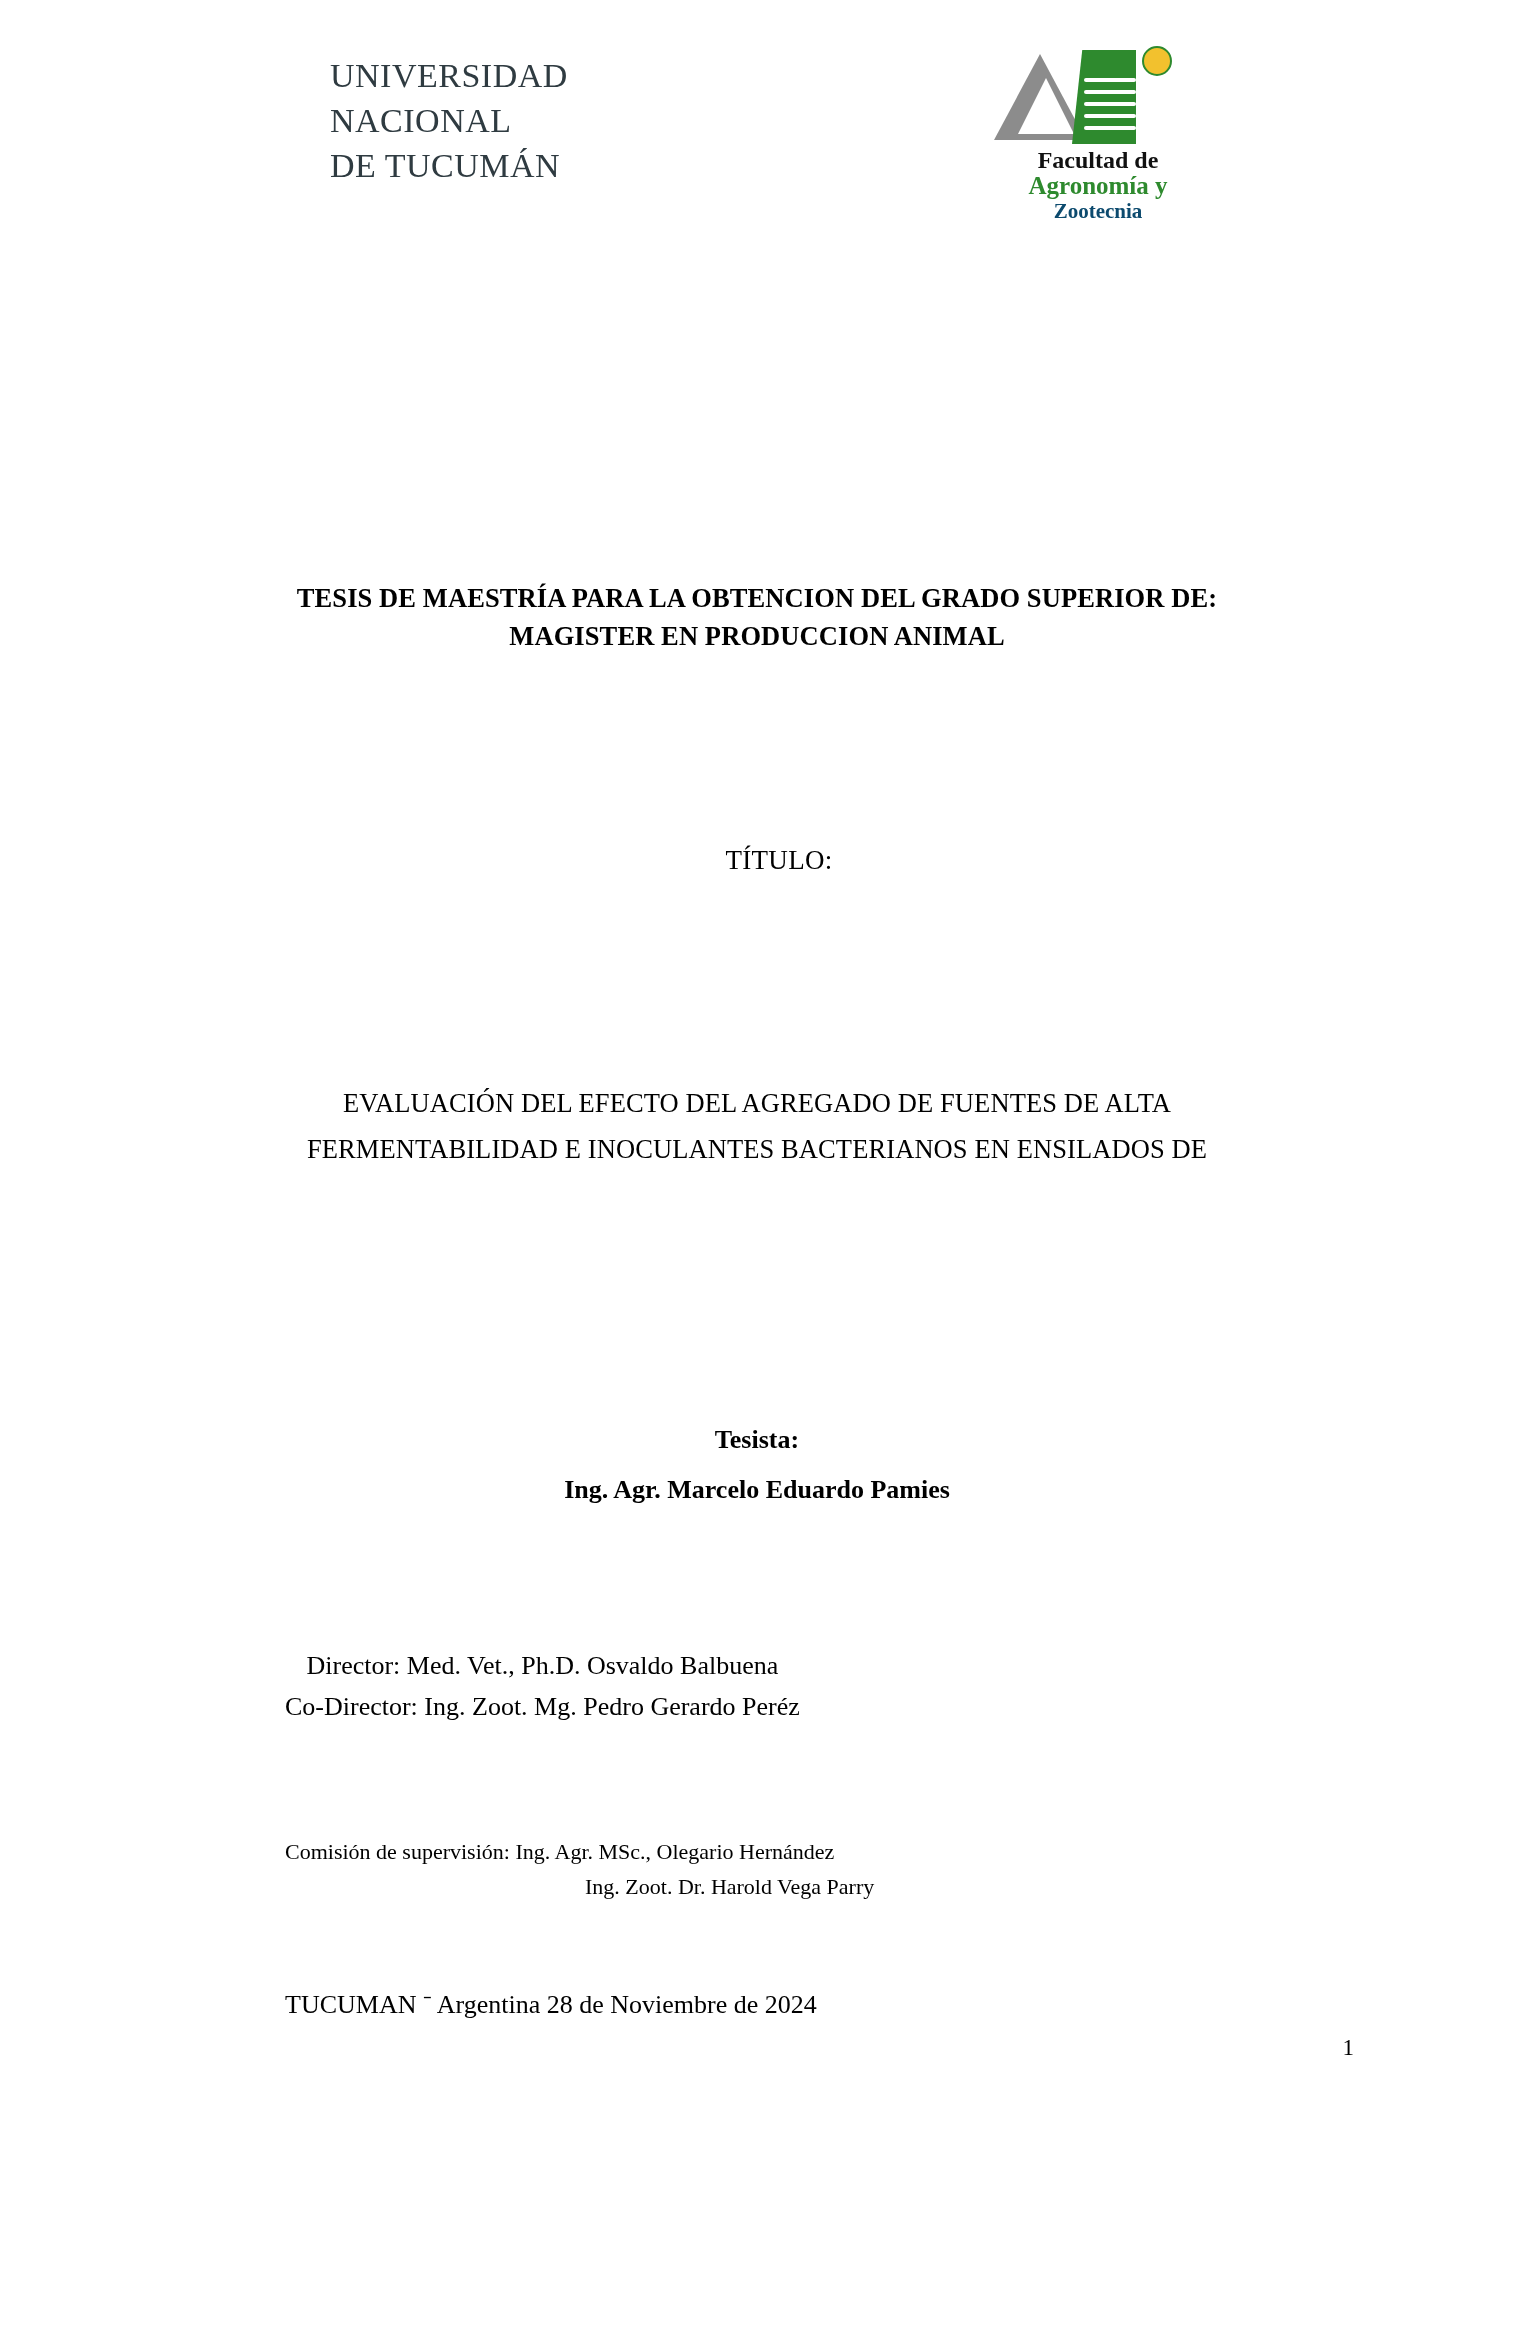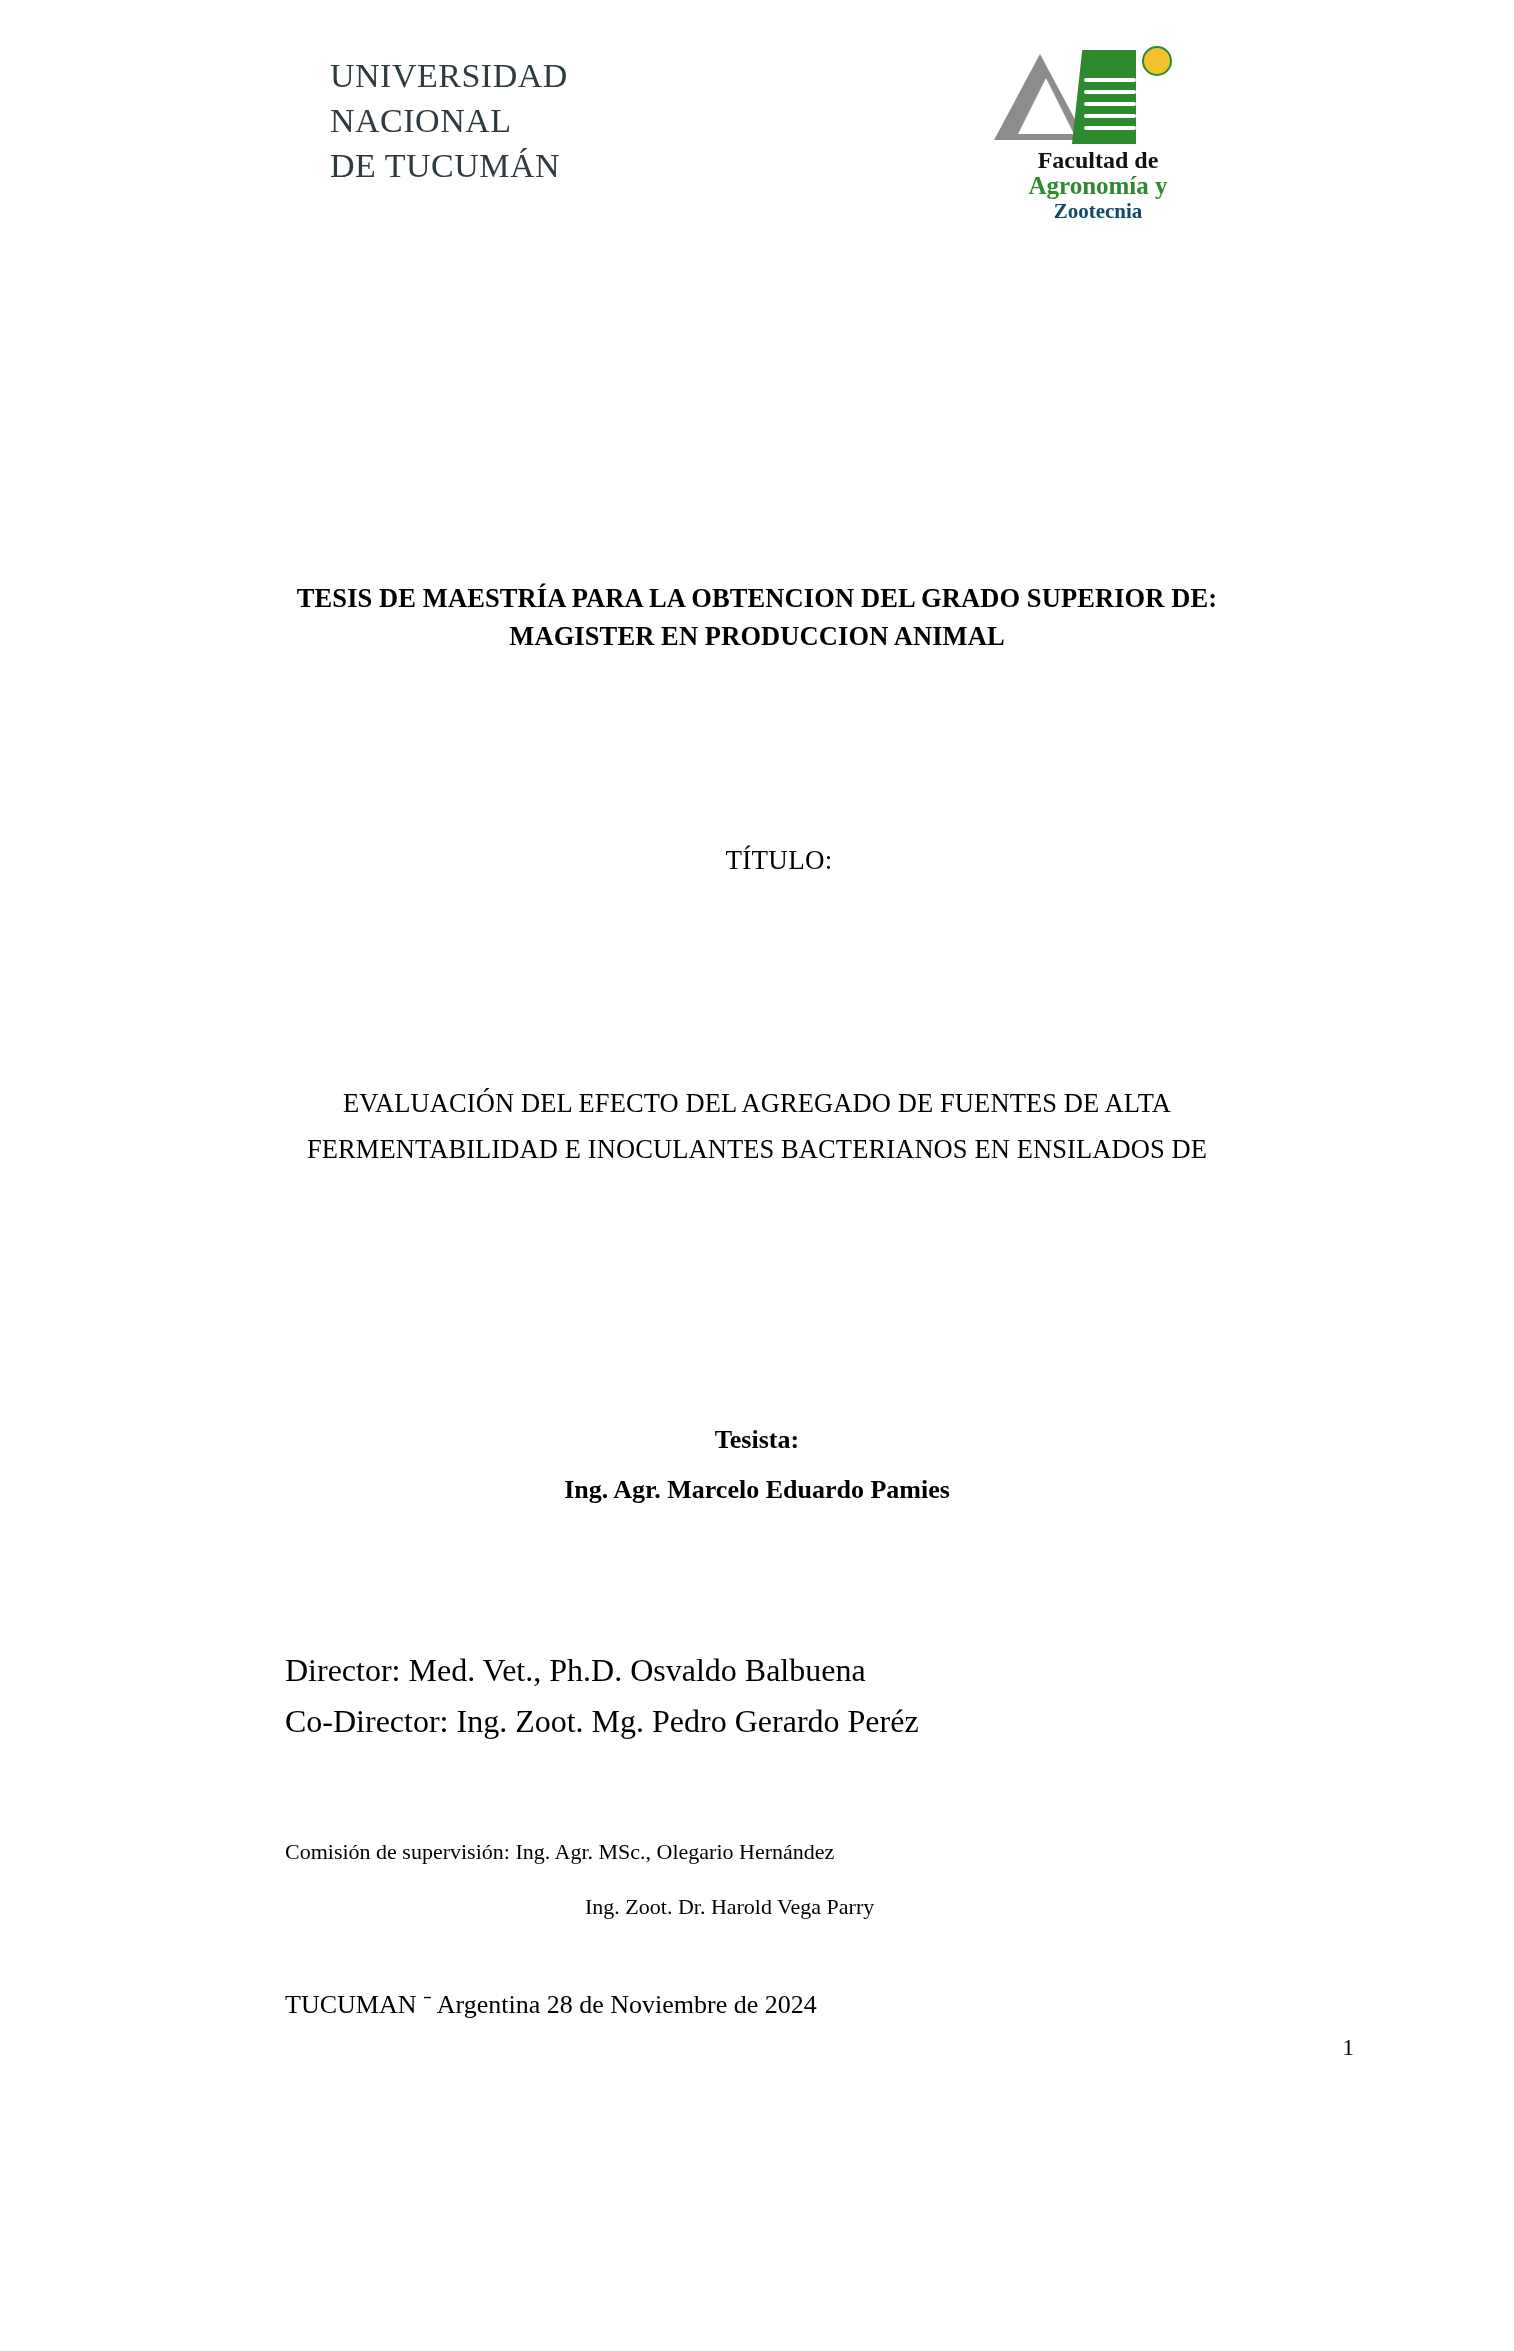--- a/index.html
+++ b/index.html
@@ -258,35 +258,34 @@
     font-size: 26px;
   }
   .tesista-name {
     font-weight: bold;
     font-size: 26px;
   }
 
   .left-block {
     position: absolute;
     left: 285px;
-    text-align: left;
-    font-size: 32px;
+    text-align: center;
+    font-size: 26px;
     line-height: 1.58;
   }
 
   .comision {
     position: absolute;
     left: 285px;
     font-size: 22px;
     line-height: 1.58;
   }
   .comision .indent {
     display: block;
     padding-left: 300px;
-    margin-top: 20px;
   }
 
   .place-date {
     position: absolute;
     left: 285px;
     font-size: 26px;
   }
 
   .page-number {
     position: absolute;

